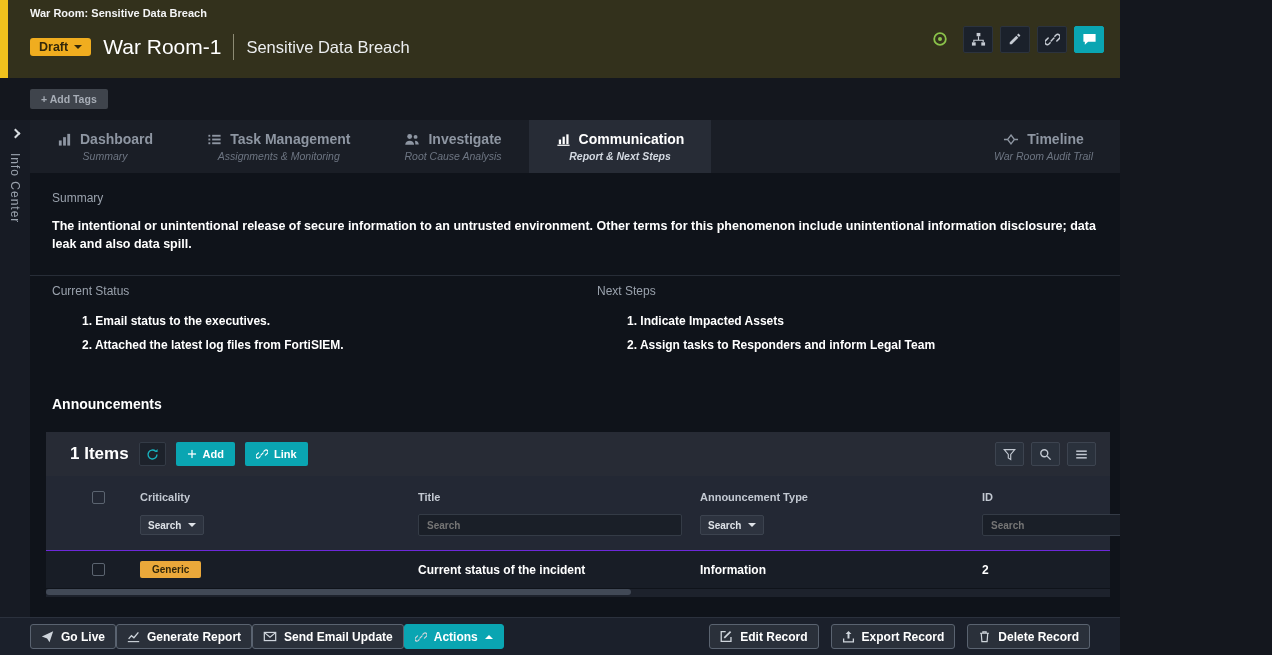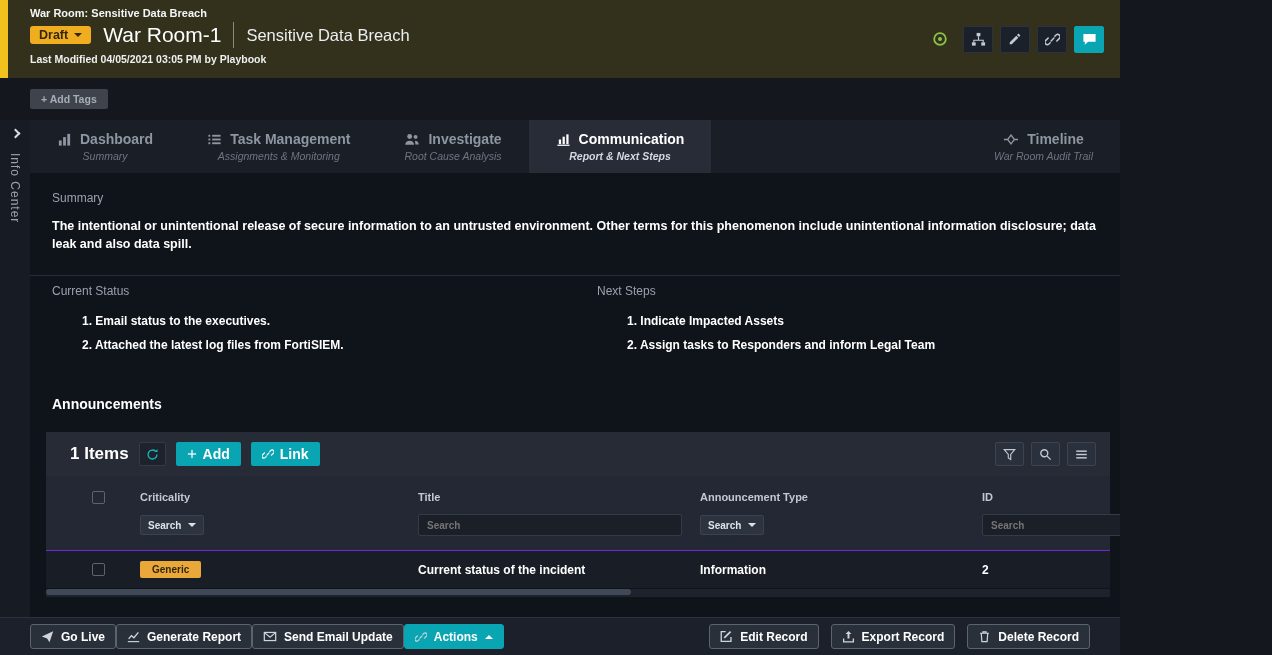--- a/index.html
+++ b/index.html
@@ -5,21 +5,21 @@
   *{margin:0;padding:0;box-sizing:border-box}
   html,body{width:1272px;height:655px;overflow:hidden}
   body{font-family:"Liberation Sans",sans-serif;background:#14171e;color:#fff}
   .page{width:1120px;height:655px;display:flex;flex-direction:column}
 
   
   .warroom-header{height:78px;flex-shrink:0;background:#33311c;border-left:8px solid #f1c21d;
     display:flex;justify-content:space-between;padding:0 16px 0 22px}
   .header-left{display:flex;flex-direction:column}
   .breadcrumb{font-size:11px;font-weight:bold;color:#f4f5f6;margin-top:7px}
-  .title-row{display:flex;align-items:center;gap:12px;margin-top:3px}
+  .title-row{display:flex;align-items:center;gap:12px;margin-top:15px}
   .draft-badge{background:#f0ad1f;color:#33280a;font-size:12.5px;font-weight:bold;border:none;
     padding:2px 9px;border-radius:3px;display:flex;align-items:center;gap:6px;cursor:pointer}
   .page-title{font-size:21px;font-weight:normal;color:#fff}
   .vdiv{width:1px;height:26px;background:#8d8b74}
   .page-subtitle{font-size:16.5px;font-weight:normal;color:#eceef0}
   .last-modified{font-size:10.5px;font-weight:bold;color:#eef0f1;margin-top:5px}
   .header-actions{display:flex;align-items:center;gap:7px}
   .status-ind{color:#8bc34a;margin-right:8px;display:flex}
   .h-btn{width:30px;height:27px;background:#1b212b;border:1px solid #2c333e;border-radius:2px;
     color:#c6cbd3;display:flex;align-items:center;justify-content:center;cursor:pointer}
@@ -64,21 +64,21 @@
   .status-list li{font-size:12px;font-weight:bold;margin-bottom:10px}
   .ann-heading{margin:34px 0 0 22px}
 
   
   .grid{margin:20px 10px 0 16px}
   .grid-toolbar{height:44px;background:#272b35;display:flex;align-items:center;padding:0 14px 0 24px;gap:10px}
   .count{font-size:17px;font-weight:bold}
   .icon-btn{width:27px;height:24px;background:#1d222b;border:1px solid #343b46;border-radius:2px;
     display:flex;align-items:center;justify-content:center;color:#9ba3ae;cursor:pointer}
   .icon-btn.teal-ic{color:#18b3bf}
-  .teal-btn{background:#0aa5b2;color:#fff;font-size:14px;font-weight:bold;height:24px;padding:0 11px;
+  .teal-btn{background:#0aa5b2;color:#fff;font-size:11px;font-weight:bold;height:24px;padding:0 11px;
     border-radius:2px;display:flex;align-items:center;gap:6px;border:none;cursor:pointer}
   .toolbar-right{margin-left:auto;display:flex;gap:7px}
   .toolbar-right .icon-btn{background:#2a313c;border-color:#3d4450;color:#c3c9d2;width:29px}
 
   .gridcols{display:grid;grid-template-columns:78px 278px 282px 282px 1fr;align-items:center}
   .grid-head{background:#232834;padding:8px 0 10px}
   .head-row{height:26px}
   .col-head{font-size:11px;font-weight:bold;color:#c3c9d2;padding-left:16px}
   .search-row{height:30px}
   .cbx{width:13px;height:13px;border:1px solid #5b6470;border-radius:2px;margin-left:46px;background:transparent;cursor:pointer}
@@ -121,21 +121,20 @@
       <div class="breadcrumb">War Room: Sensitive Data Breach</div>
       <div class="title-row">
         <button class="draft-badge">
           <span>Draft</span>
           <span class="caret-down"></span>
         </button>
         <h1 class="page-title">War Room-1</h1>
         <div class="vdiv"></div>
         <h2 class="page-subtitle">Sensitive Data Breach</h2>
       </div>
-      <div class="last-modified">Last Modified 04/05/2021 03:05 PM by Playbook</div>
     </div>
     <div class="header-actions">
       <span class="status-ind">
         <svg width="16" height="16" viewBox="0 0 16 16">
             <circle cx="8" cy="8" r="5.8" fill="none" stroke="currentColor" stroke-width="1.8"></circle>
             <circle cx="8" cy="8" r="2" fill="currentColor"></circle>
           </svg>
       </span>
       <button class="h-btn">
         <span>

